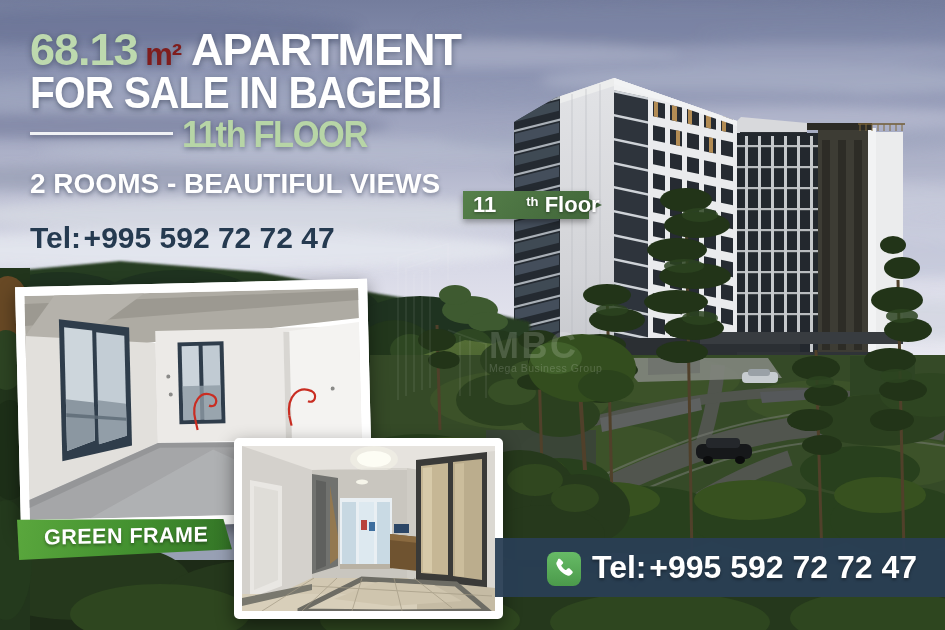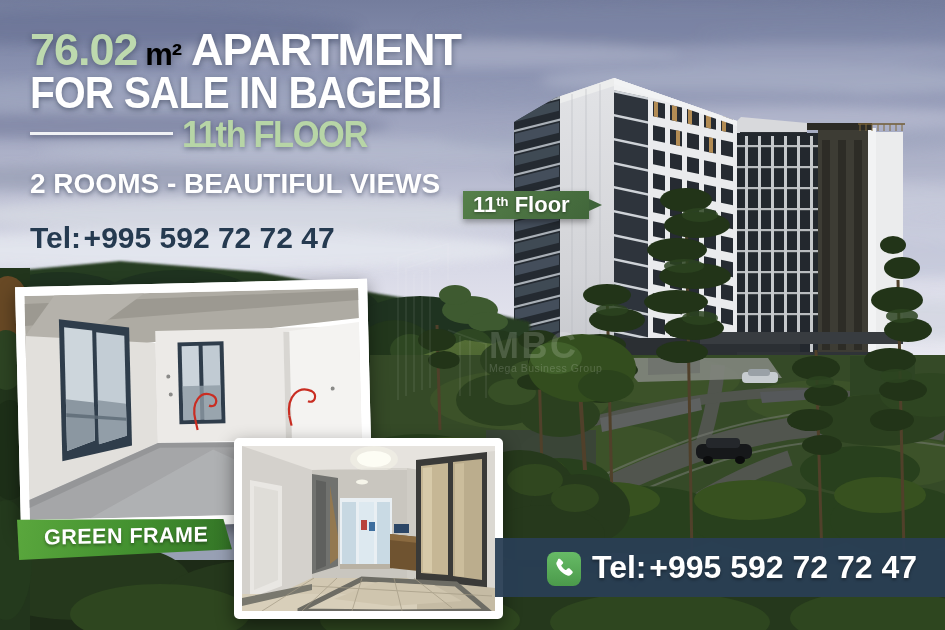--- a/index.html
+++ b/index.html
@@ -469,35 +469,35 @@
   <line x1="430" y1="268" x2="430" y2="388"></line>
   <line x1="460" y1="336" x2="460" y2="396"></line>
   <line x1="470" y1="340" x2="470" y2="396"></line>
 </g>
 <g opacity="0.16" fill="#ffffff">
   <text x="489" y="358" font-family="Liberation Sans, sans-serif" font-size="36" font-weight="bold" letter-spacing="2.5">MBC</text>
   <text x="489" y="372" font-family="Liberation Sans, sans-serif" font-size="10.5" letter-spacing="0.5">Mega Business Group</text>
 </g>
 </svg>
 
-<div class="abs" style="left:30px;top:24px;font-size:45px;font-weight:bold;letter-spacing:-1px;white-space:nowrap;text-shadow:0 2px 6px rgba(20,30,50,0.45);"><span style="color:#bdd9ae;">76.02</span><span style="color:#000000;font-size:31px;"> m²</span><span style="color:#ffffff;text-align:center;"> APARTMENT</span></div>
+<div class="abs" style="left:30px;top:24px;font-size:45px;font-weight:bold;letter-spacing:-1px;white-space:nowrap;text-shadow:0 2px 6px rgba(20,30,50,0.45);"><span style="color:#bdd9ae;">68.13</span><span style="color:#7f1d1d;font-size:31px;"> m²</span><span style="color:#ffffff;text-align:center;"> APARTMENT</span></div>
 
 <div class="abs" style="left:30px;top:67px;font-size:45px;font-weight:bold;letter-spacing:-1px;color:#ffffff;white-space:nowrap;transform:scaleX(0.905);transform-origin:0 0;text-shadow:0 2px 6px rgba(20,30,50,0.45);">FOR SALE IN BAGEBI</div>
 
 <div class="abs" style="left:30px;top:132px;width:143px;height:2.5px;background:#f0f2f5;box-shadow:0 2px 4px rgba(20,30,50,0.35);"></div>
 
 <div class="abs" style="left:182px;top:114px;font-size:37px;font-weight:bold;letter-spacing:-1.5px;color:#b7d5a6;transform:scaleX(0.93);transform-origin:0 0;white-space:nowrap;text-shadow:0 2px 6px rgba(20,30,50,0.4);">11th FLOOR</div>
 
 <div class="abs" style="left:30px;top:168px;font-size:28px;font-weight:bold;color:#ffffff;white-space:nowrap;text-shadow:0 2px 4px rgba(20,30,50,0.4);">2 ROOMS - BEAUTIFUL VIEWS</div>
 
 <div class="abs" style="left:30px;top:221px;font-size:30px;font-weight:bold;color:#253a50;white-space:nowrap;">Tel: +995 592 72 72 47</div>
 
 <div class="abs" style="left:463px;top:191px;width:126px;height:28px;background:linear-gradient(135deg,#56804a,#41663a);box-shadow:0 3px 6px rgba(0,0,0,0.35);"></div>
 <div class="abs" style="left:589px;top:199px;width:0;height:0;border-top:6px solid transparent;border-bottom:6px solid transparent;border-left:13px solid #3f633a;"></div>
-<div class="abs" style="left:473px;top:192px;font-size:22px;font-weight:bold;color:#ffffff;white-space:nowrap;text-shadow:0 1px 3px rgba(0,0,0,0.4);">11<span style="font-size:13px;vertical-align:6px;">th</span> Floor</div>
+<div class="abs" style="left:473px;top:192px;font-size:22px;font-weight:bold;color:#ffffff;white-space:nowrap;text-shadow:0 1px 3px rgba(0,0,0,0.4);">11<span style="font-size:13px;vertical-align:6px;margin-left:30px;">th</span> Floor</div>
 
 <div class="abs" style="left:18px;top:283px;width:334px;height:224px;background:#ffffff;border:9px solid #ffffff;transform:rotate(-1.4deg);transform-origin:50% 50%;box-shadow:0 6px 18px rgba(0,0,0,0.45);">
 <svg width="334" height="224" viewBox="0 0 334 224">
 
   <polygon points="0,0 334,0 334,30 180,44 0,62" fill="#aeaba3"></polygon>
   <polygon points="0,8 334,2 334,12 0,30" fill="#9c9991"></polygon>
   <polygon points="30,0 120,0 40,56 0,62 0,40" fill="#b5b2ab"></polygon>
 
   <rect x="130" y="38" width="204" height="112" fill="#eceae7"></rect>
 

